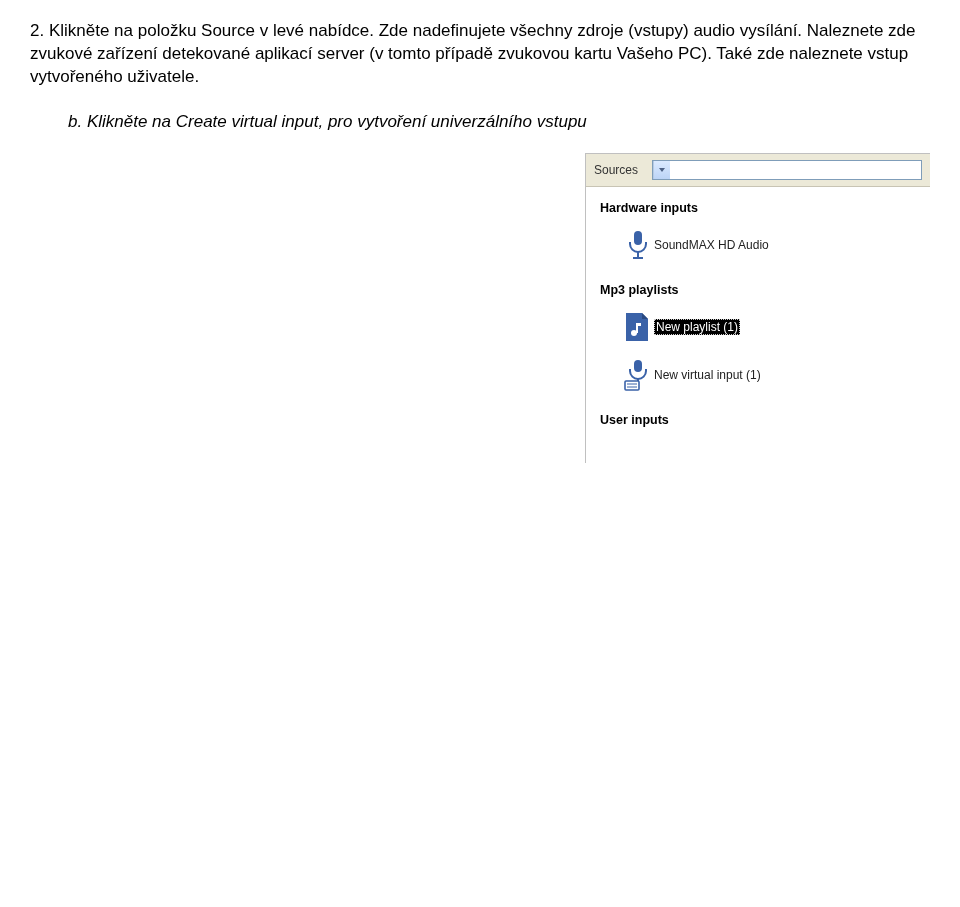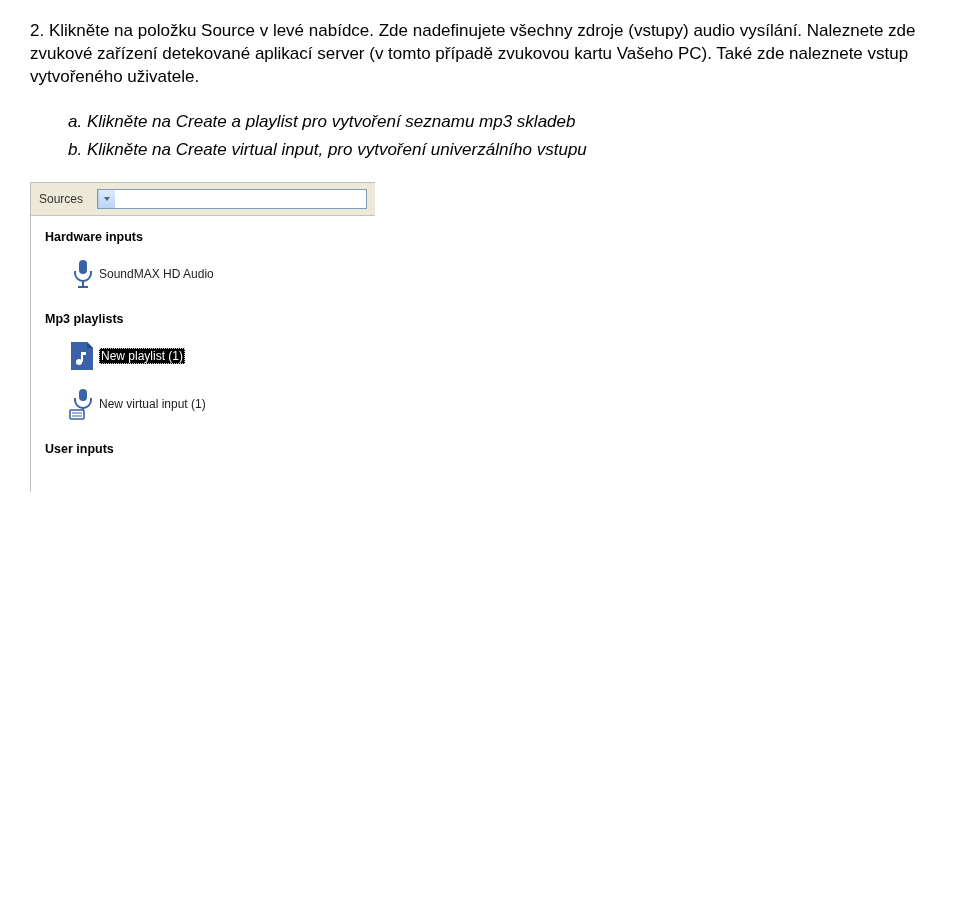--- a/index.html
+++ b/index.html
@@ -20,21 +20,21 @@
     margin-left: 38px;
     font-style: italic;
     line-height: 1.55;
     margin-bottom: 18px;
   }
   .sub-item {
     margin-bottom: 2px;
   }
   .panel-wrap {
     display: flex;
-    justify-content: flex-start;
+    justify-content: flex-end;
   }
   .panel {
     width: 344px;
     border-top: 1px solid #c0c0c0;
     border-left: 1px solid #c0c0c0;
     background: #fff;
     font-family: Tahoma, Verdana, sans-serif;
     font-size: 12px;
     color: #333;
     padding-bottom: 30px;
@@ -112,24 +112,20 @@
 </head>
 <body>
 
 <div class="intro">
   <span>2.</span>
   <span>Klikněte na položku Source v levé nabídce. Zde nadefinujete všechny zdroje (vstupy) audio vysílání. Naleznete zde zvukové zařízení detekované aplikací server (v tomto případě zvukovou kartu Vašeho PC). Také zde naleznete vstup vytvořeného uživatele.</span>
 </div>
 
 <div class="sub-list">
   <div class="sub-item">
-    <span>a.</span>
-    <span>Klikněte na Create a playlist pro vytvoření seznamu mp3 skladeb</span>
-  </div>
-  <div class="sub-item">
     <span>b.</span>
     <span>Klikněte na Create virtual input, pro vytvoření univerzálního vstupu</span>
   </div>
 </div>
 
 <div class="panel-wrap">
   <div class="panel">
 
     <div class="filter-row">
       <span class="sources-label">Sources</span>

